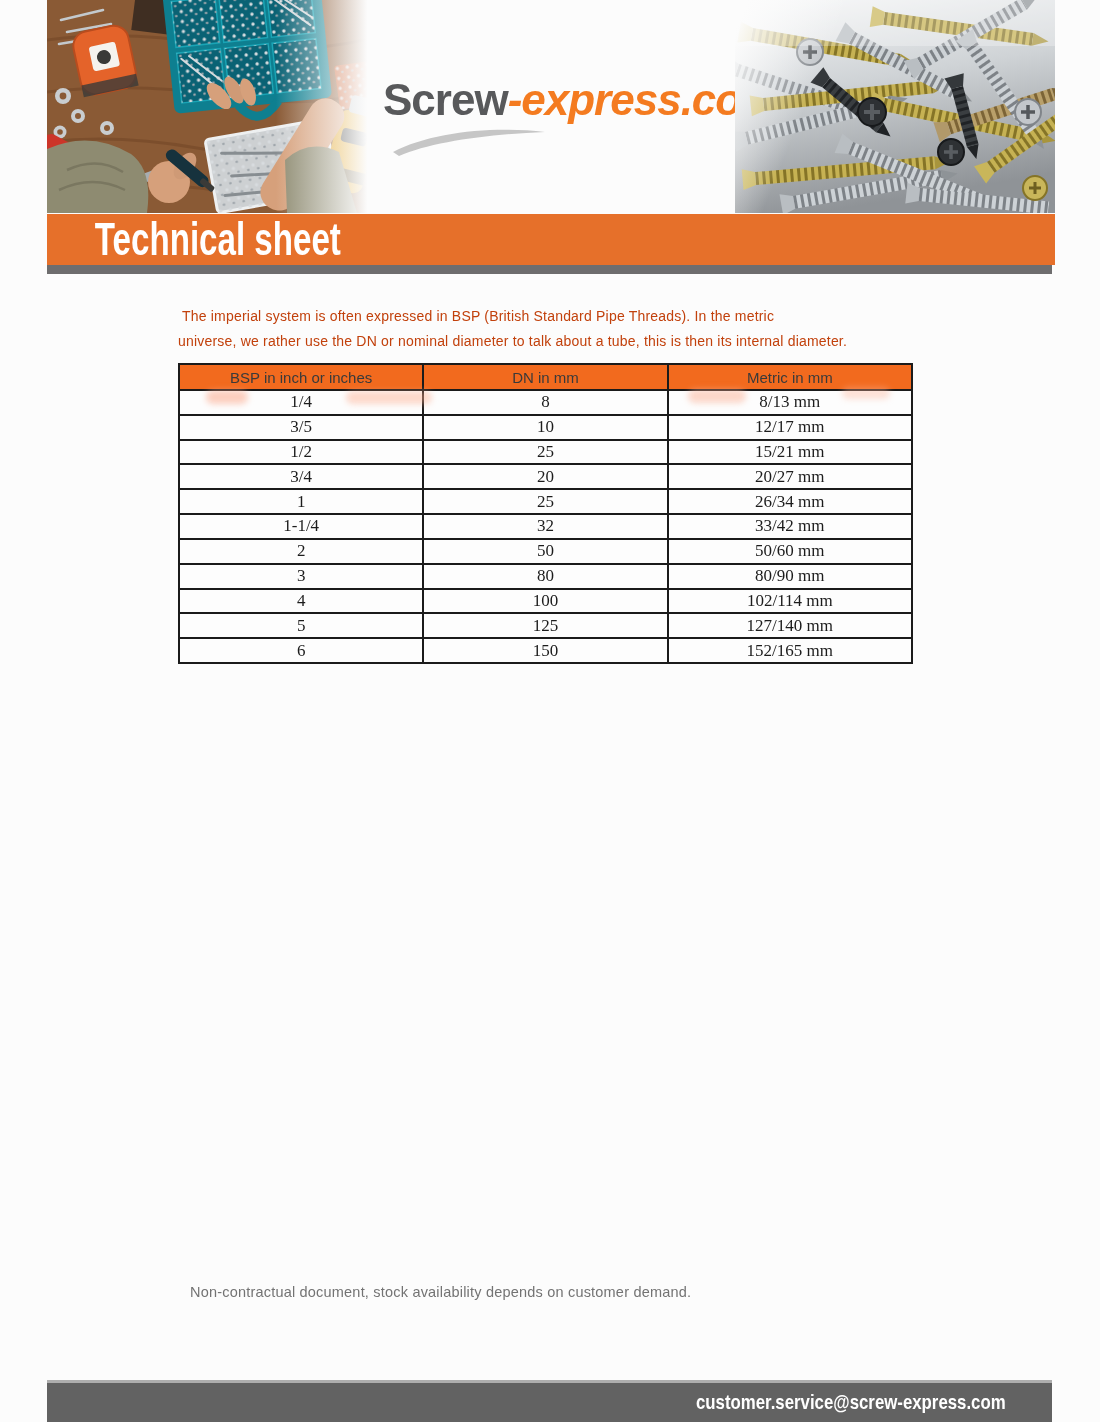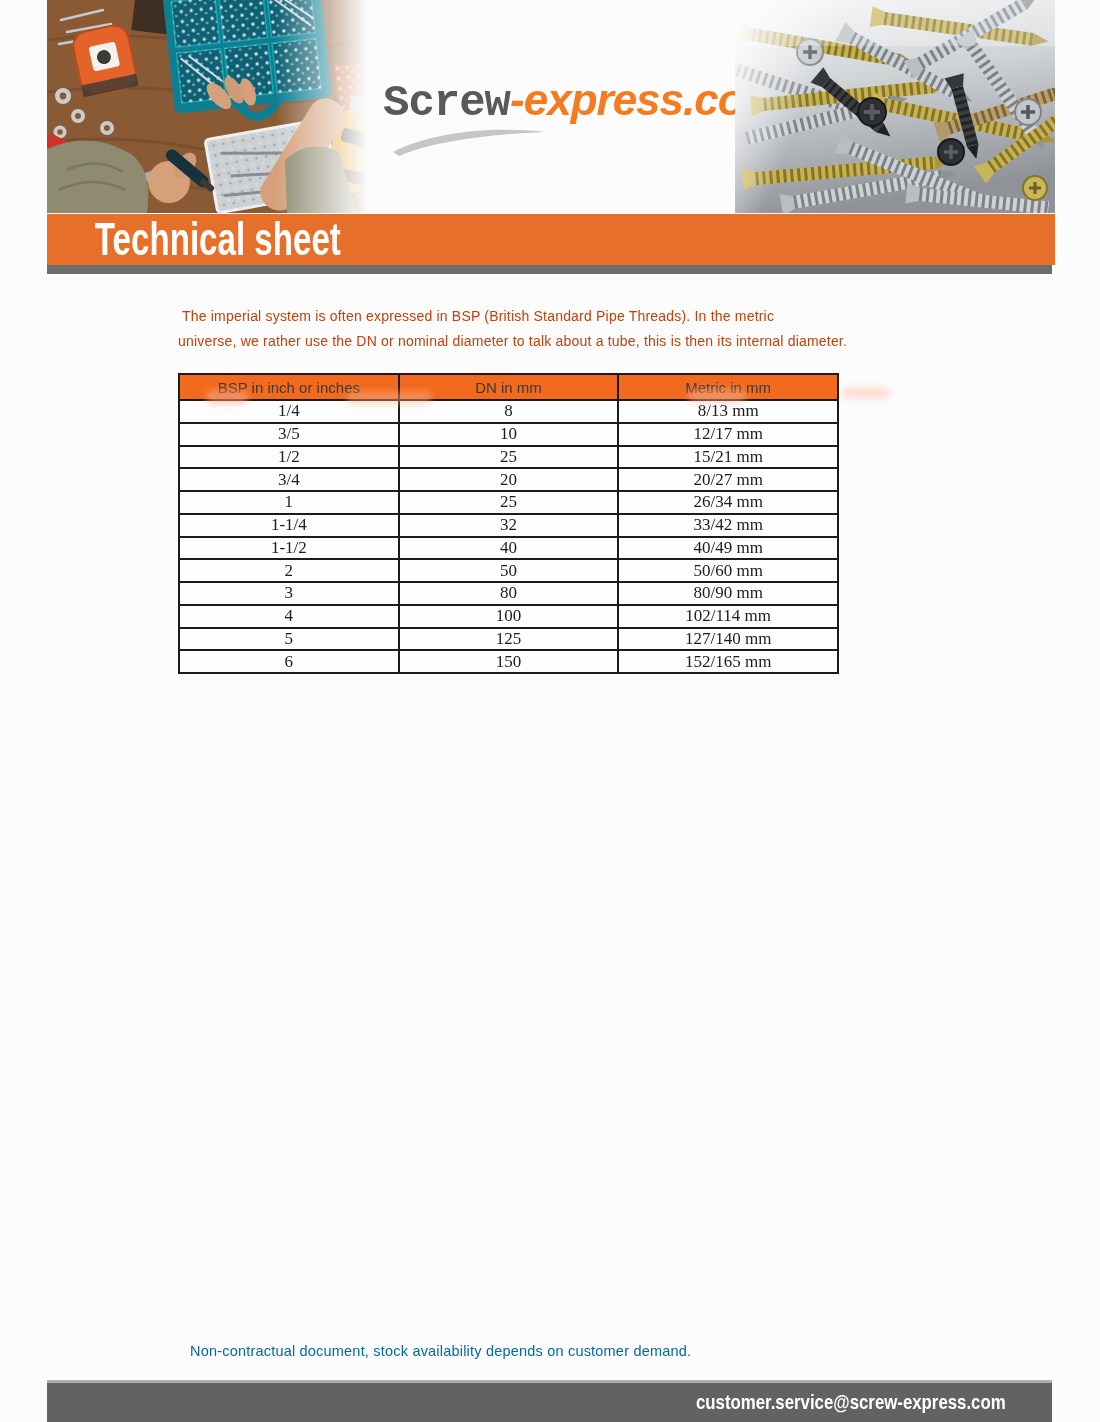--- a/index.html
+++ b/index.html
@@ -16,21 +16,21 @@
     background:linear-gradient(to right,rgba(252,252,252,0) 70%,#fcfcfc 98%);
   }
   .photo-right{left:735px;width:320px;}
   .photo-right::after{
     content:"";position:absolute;inset:0;
     background:linear-gradient(112deg,#fcfcfc 3%,rgba(252,252,252,0) 28%);
   }
   
   .logo{position:absolute;left:383px;top:78px;width:345px;text-align:left;white-space:nowrap;}
   .logo-text{font-size:44px;font-weight:700;letter-spacing:-1px;line-height:44px;}
-  .logo-gray{color:var(--logo-gray,#58595b);font-family:Liberation Mono, monospace;}
+  .logo-gray{color:var(--logo-gray,#58595b);}
   .logo-orange{color:var(--accent,#f47b20);font-style:italic;}
   .swoosh{position:absolute;left:6px;top:47px;}
   
   .banner{
     position:absolute;left:47px;top:214px;width:1008px;height:51px;
     background:var(--banner-orange,#e6702a);
   }
   .banner-title{
     display:inline-block;transform:scaleX(0.72);transform-origin:center;
     font-size:46px;font-weight:700;color:#ffffff;line-height:51px;letter-spacing:0;
@@ -38,36 +38,36 @@
   .banner-underline{
     position:absolute;left:47px;top:265px;width:1005px;height:9px;
     background:var(--divider-gray,#6e6d6e);
   }
   
   .intro{position:absolute;left:178px;top:304px;width:780px;
     font-size:14px;line-height:24.5px;color:#c2410c;letter-spacing:0.2px;}
   .intro .l1{padding-left:4px;}
   
   .conv-table{
-    position:absolute;left:178px;top:373px;width:661px;height:301px;
+    position:absolute;left:178px;top:363px;width:735px;height:301px;
     border-collapse:collapse;table-layout:fixed;
   }
   .conv-table th{
     background:var(--table-header-orange,#f26a1e);
     font-family:"Liberation Sans",sans-serif;font-size:15px;font-weight:400;
     color:#3a3a3a;height:24px;padding:0;text-align:center;
     border:2px solid #1b1b1b;
   }
   .conv-table td{
     font-family:"Liberation Serif",serif;font-size:17px;color:#1c1c1c;
     text-align:center;padding:0;border:2px solid #1b1b1b;background:#fdfdfd;
   }
   .smudge{position:absolute;filter:blur(3px);border-radius:8px;pointer-events:none;}
   
-  .note{position:absolute;left:190px;top:1343px;font-size:14.5px;color:#0369a1;letter-spacing:0.2px;}
+  .note{position:absolute;left:190px;top:1284px;font-size:14.5px;color:#737373;letter-spacing:0.2px;}
   .footer-bar{
     position:absolute;left:47px;top:1380px;width:1005px;height:42px;
     background:var(--footer-gray,#626262);border-top:3px solid #aeaeae;
     box-sizing:border-box;text-align:right;text-decoration:underline;
   }
   .footer-email{
     display:inline-block;transform:scaleX(0.8);transform-origin:right center;
     font-size:21px;font-weight:700;color:#ffffff;line-height:37px;
     padding-right:58px;letter-spacing:0;
   }
@@ -387,25 +387,20 @@
           <td>1</td>
           <td>25</td>
           <td>26/34 mm</td>
         </tr>
         <tr>
           <td>1-1/4</td>
           <td>32</td>
           <td>33/42 mm</td>
         </tr>
         <tr>
-          <td>1-1/2</td>
-          <td>40</td>
-          <td>40/49 mm</td>
-        </tr>
-        <tr>
           <td>2</td>
           <td>50</td>
           <td>50/60 mm</td>
         </tr>
         <tr>
           <td>3</td>
           <td>80</td>
           <td>80/90 mm</td>
         </tr>
         <tr>

